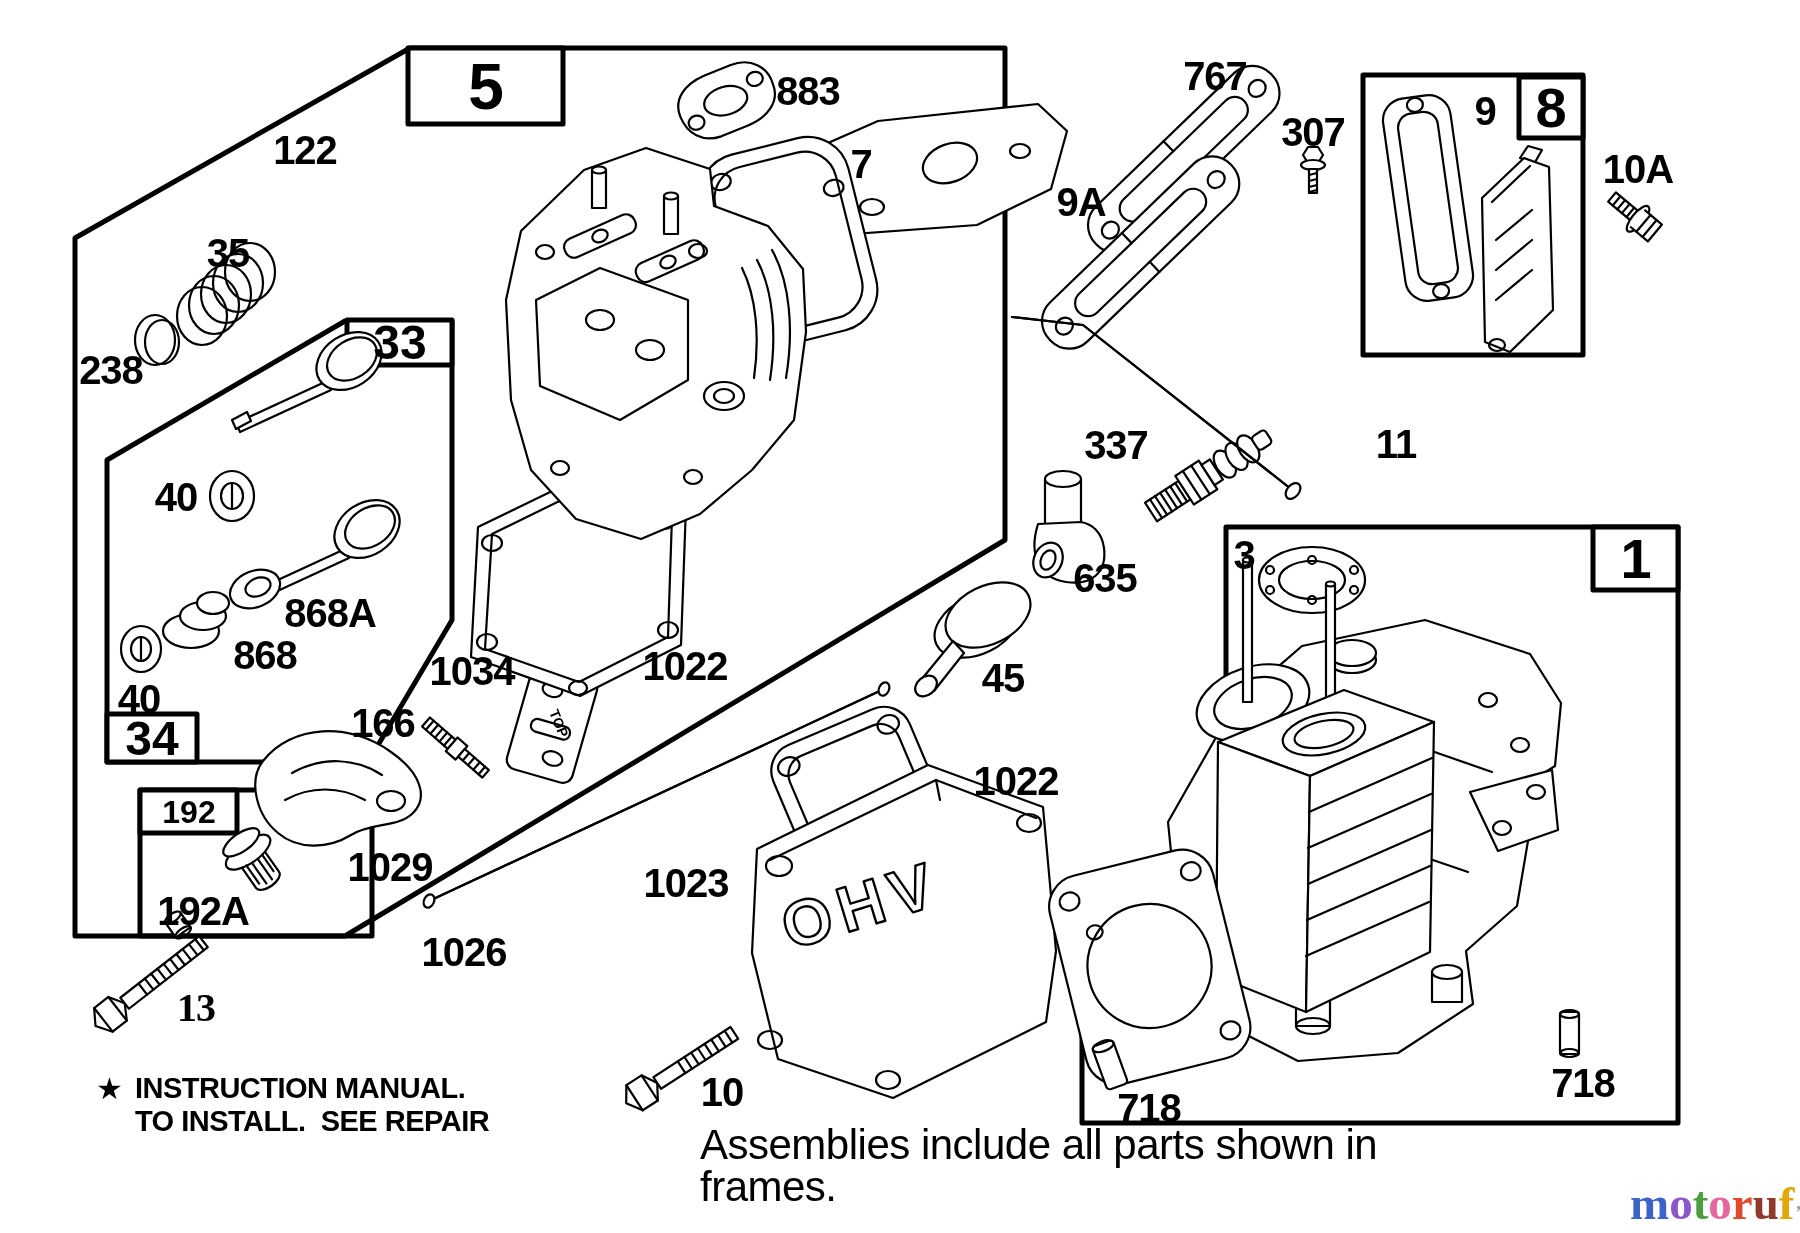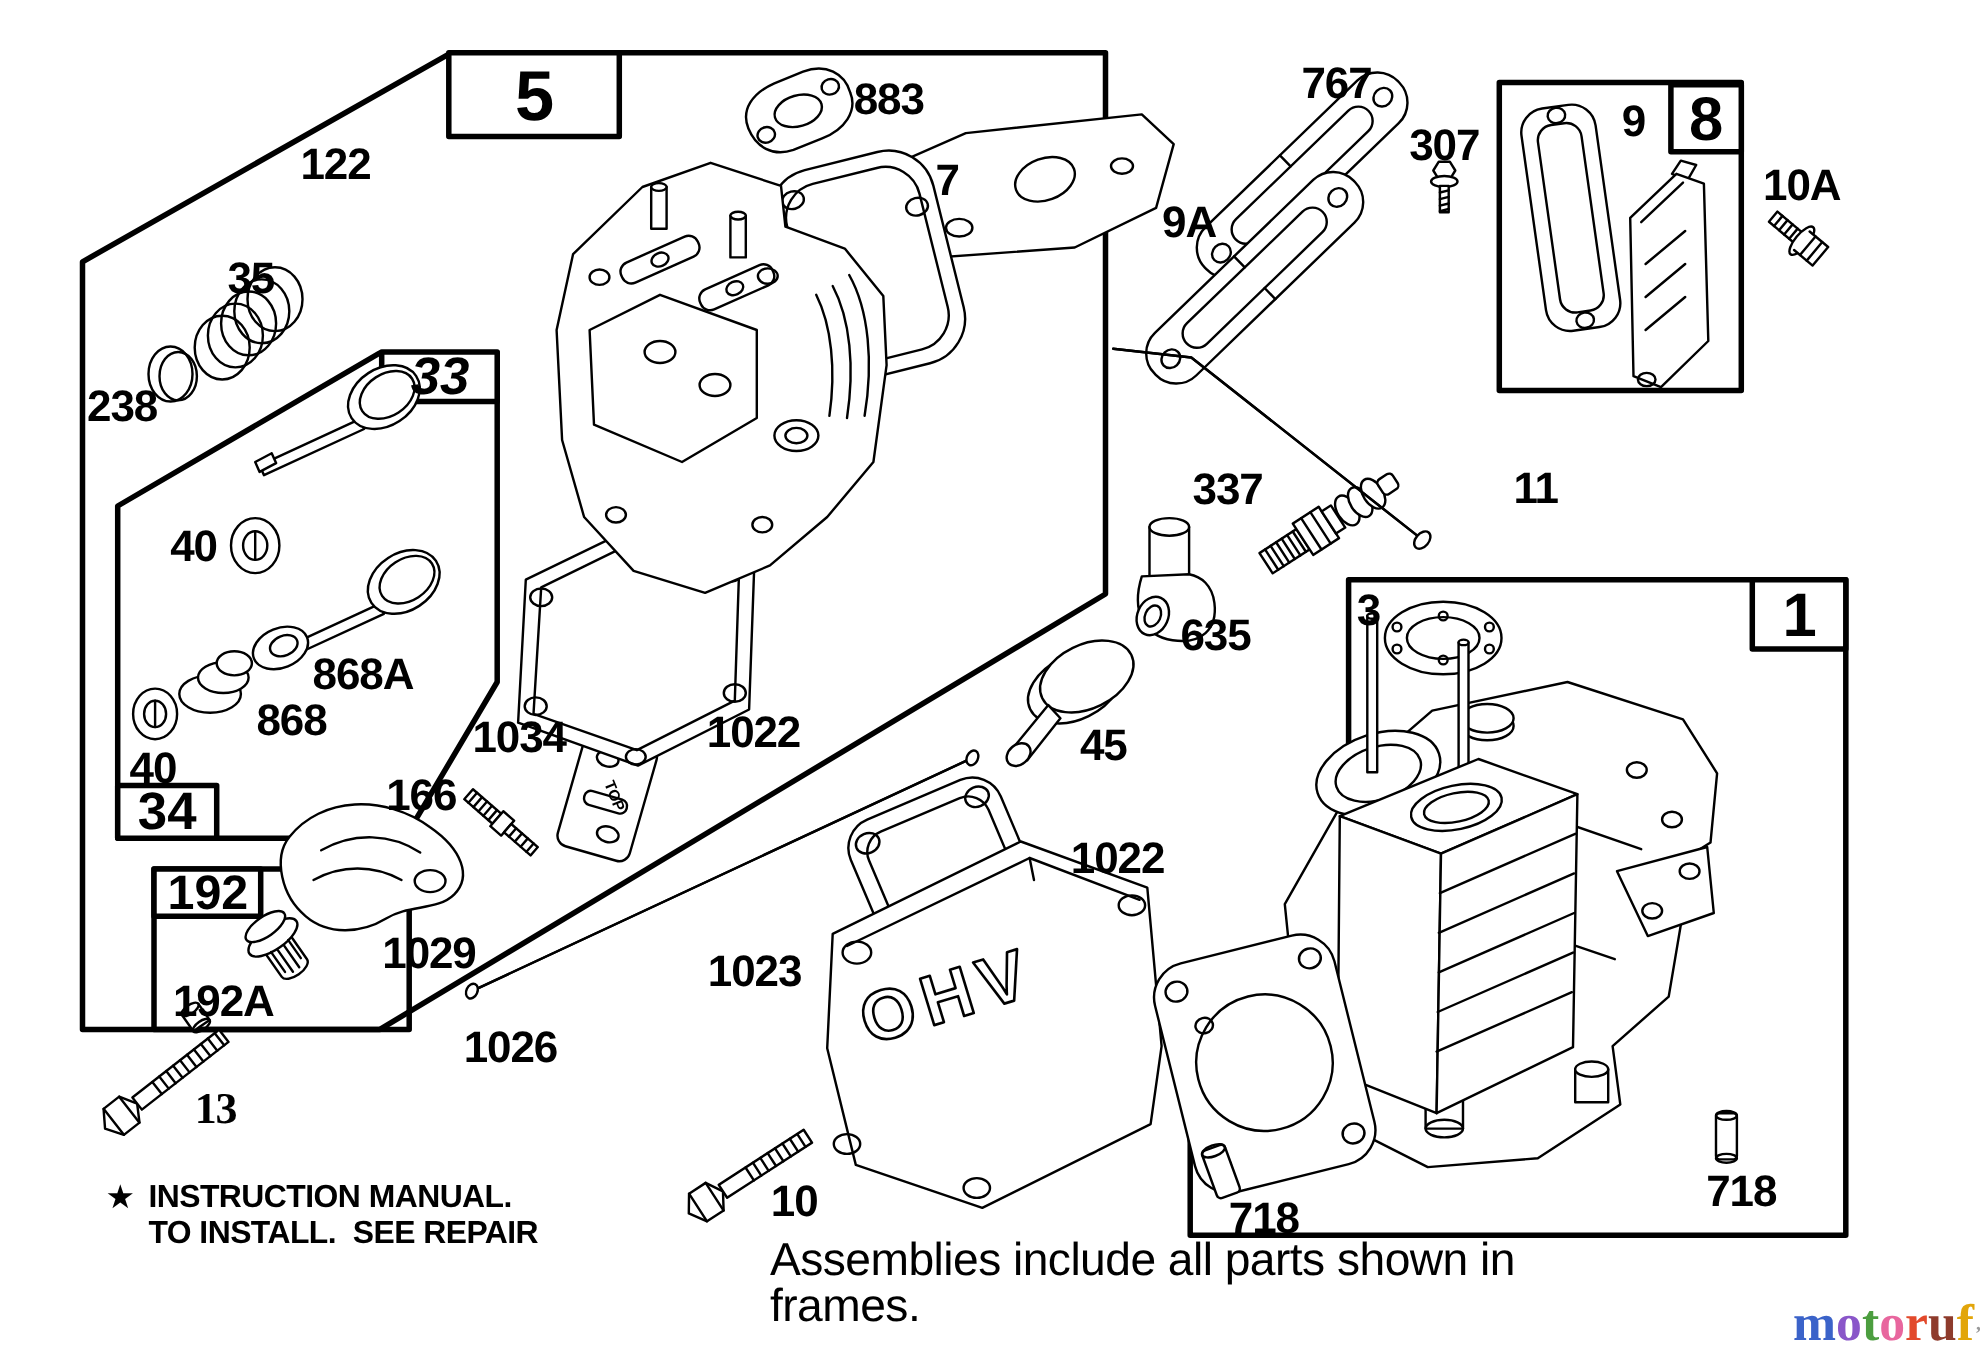--- a/index.html
+++ b/index.html
@@ -448,23 +448,23 @@
       <div class="plabel" style="left: 1313px; top: 132px;">307</div>
       <div class="plabel" style="left: 1116px; top: 445px;">337</div>
       <div class="plabel" style="left: 1105px; top: 578px;">635</div>
       <div class="plabel" style="left: 1396px; top: 444px;">11</div>
       <div class="plabel" style="left: 1638px; top: 169px;">10A</div>
       <div class="plabel" style="left: 1244px; top: 555px;">3</div>
       <div class="plabel" style="left: 1485px; top: 111px;">9</div>
       <div class="plabel" style="left: 1149px; top: 1108px;">718</div>
       <div class="plabel" style="left: 1583px; top: 1083px;">718</div>
       <div class="flabel" style="left: 486px; top: 87px; font-size: 64px;">5</div>
-      <div class="flabel" style="left: 400px; top: 343px; font-size: 48px; font-style: italic;">33</div>
+      <div class="flabel" style="left: 400px; top: 343px; font-size: 48px;">33</div>
       <div class="flabel" style="left: 152px; top: 739px; font-size: 48px;">34</div>
-      <div class="flabel" style="left: 189px; top: 812px; font-size: 44px;">192</div>
+      <div class="flabel" style="left: 189px; top: 812px; font-size: 32px;">192</div>
       <div class="flabel" style="left: 1551px; top: 108px; font-size: 56px;">8</div>
       <div class="flabel" style="left: 1636px; top: 559px; font-size: 56px;">1</div>
     </div>
 
   <div class="note">
     <span class="star">★</span>
     <div id="note-lines">
         <div class="nline">INSTRUCTION MANUAL.</div>
         <div class="nline">TO INSTALL.  SEE REPAIR</div>
       </div>

